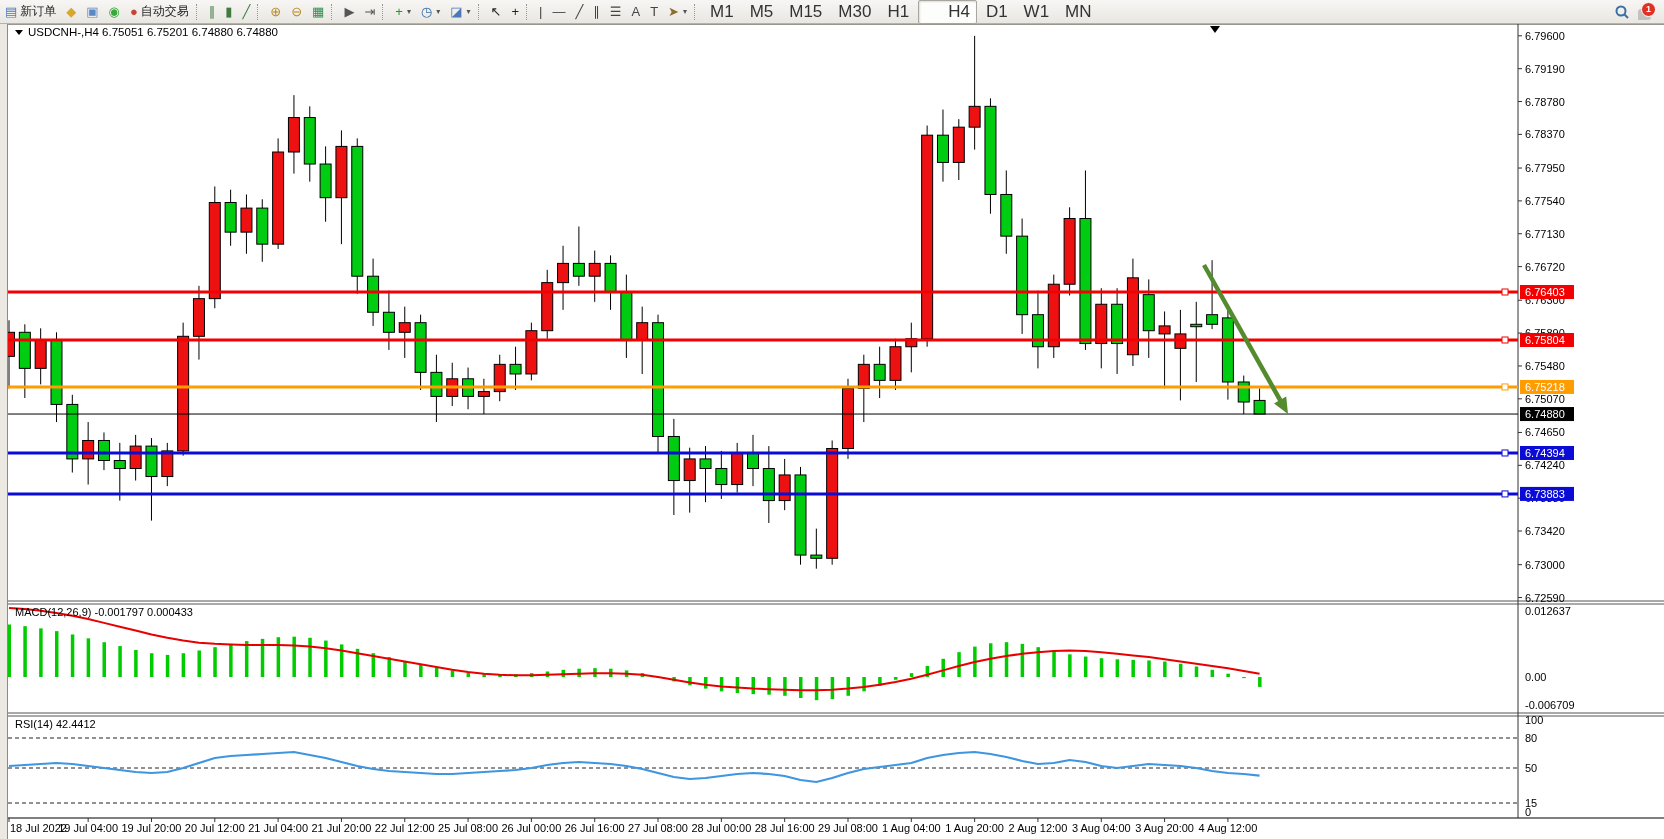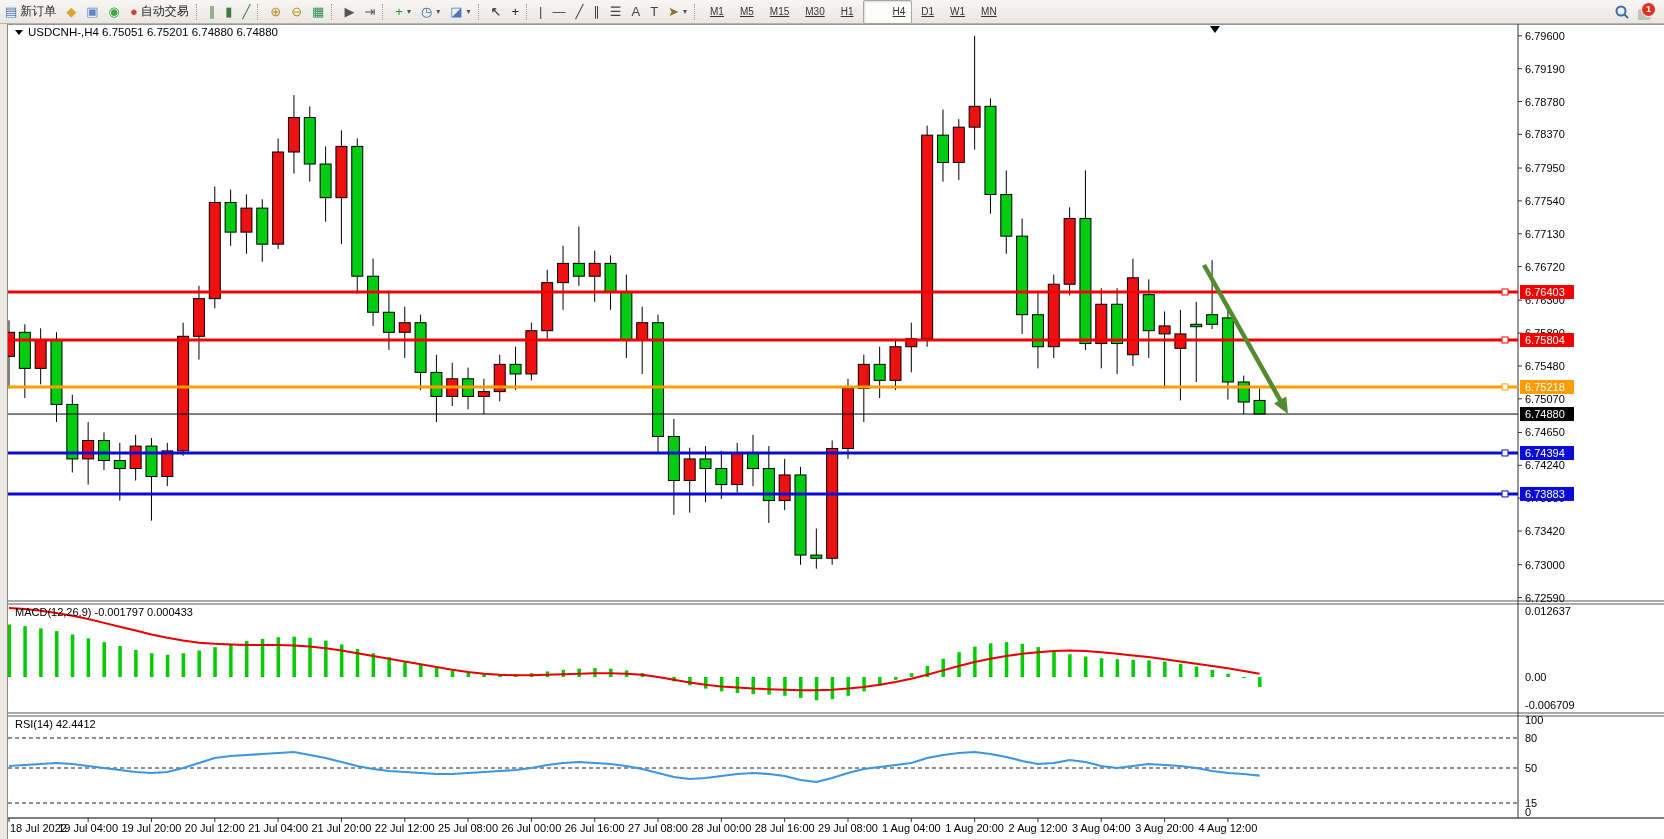--- a/index.html
+++ b/index.html
@@ -7,21 +7,21 @@
   
   #toolbar{position:absolute;left:0;top:0;width:1664px;height:23px;
     background:linear-gradient(#f7f6f4,#e9e7e2);border-bottom:1px solid #b5b2aa;
     display:flex;align-items:center;font-size:12px;color:#222;}
   .tb-group{display:flex;align-items:center;height:100%;}
   .tb-sep{width:5px;height:16px;margin:0 2px;border-left:1px dotted #9a978f;}
   .tb-btn{display:flex;align-items:center;gap:3px;padding:1px 4px;height:18px;
     border:1px solid transparent;border-radius:2px;cursor:default;white-space:nowrap;}
   .tb-btn .ico{font-size:13px;line-height:13px;display:inline-block;}
   .tb-btn .caret{font-size:8px;color:#555;margin-left:1px;}
-  .tf-btn{padding:2px 6px;margin:0 1px;font-size:10px;color:#333;border:1px solid transparent;text-decoration:underline;}
+  .tf-btn{padding:2px 6px;margin:0 1px;font-size:17px;color:#333;border:1px solid transparent;}
   .tf-btn.active{background:#fdfdfb;border:1px solid #a9a6a0;box-shadow:inset 1px 1px 2px #00000022;padding-left:29px;}
   #tb-right{margin-left:auto;display:flex;align-items:center;gap:8px;padding-right:8px;}
   #notif{position:relative;width:18px;height:16px;}
   #notif .bubble{position:absolute;left:0;bottom:0;width:13px;height:11px;background:#c2c2c0;
     border-radius:3px 3px 3px 0;}
   #notif .count{position:absolute;right:0;top:-2px;width:13px;height:13px;background:#e03123;
     border:1px solid #fff;border-radius:50%;color:#fff;font-size:9px;font-weight:bold;
     display:flex;align-items:center;justify-content:center;}
   
   #chart-window{position:absolute;left:7px;top:24px;width:1657px;height:815px;background:#fff;

